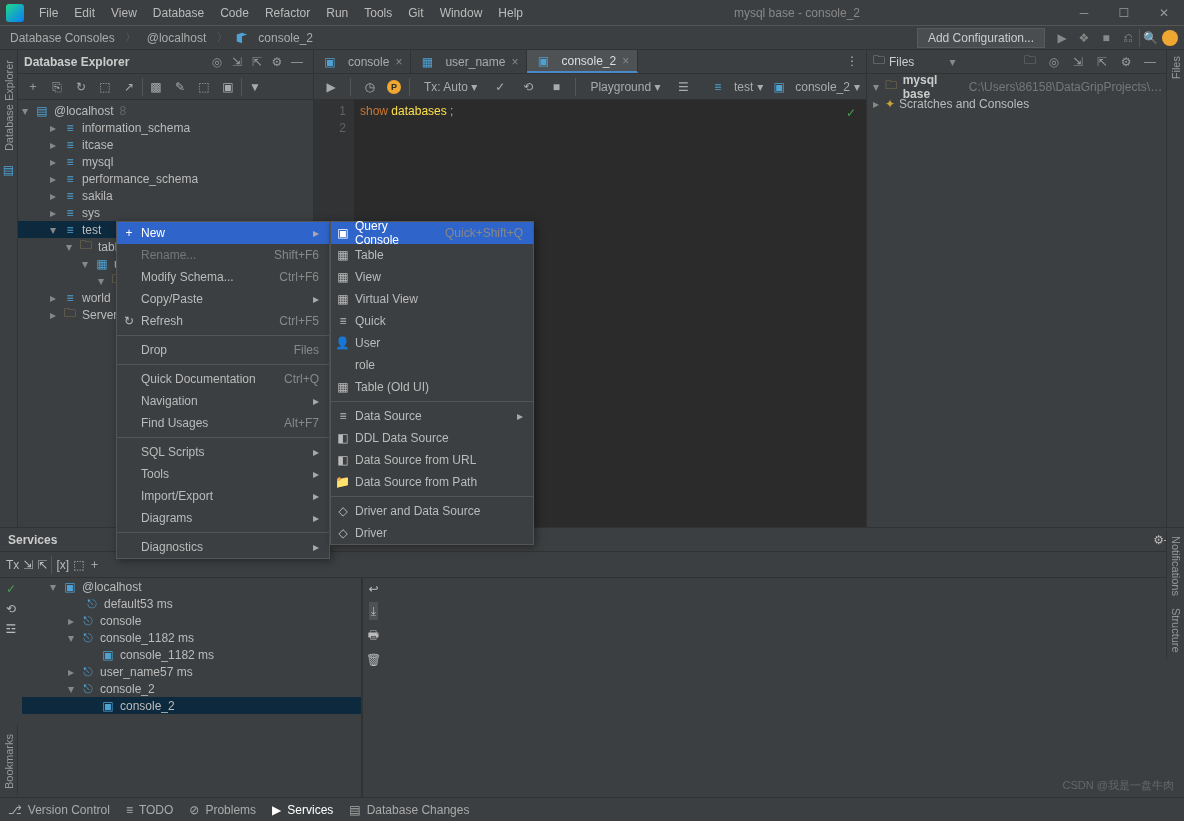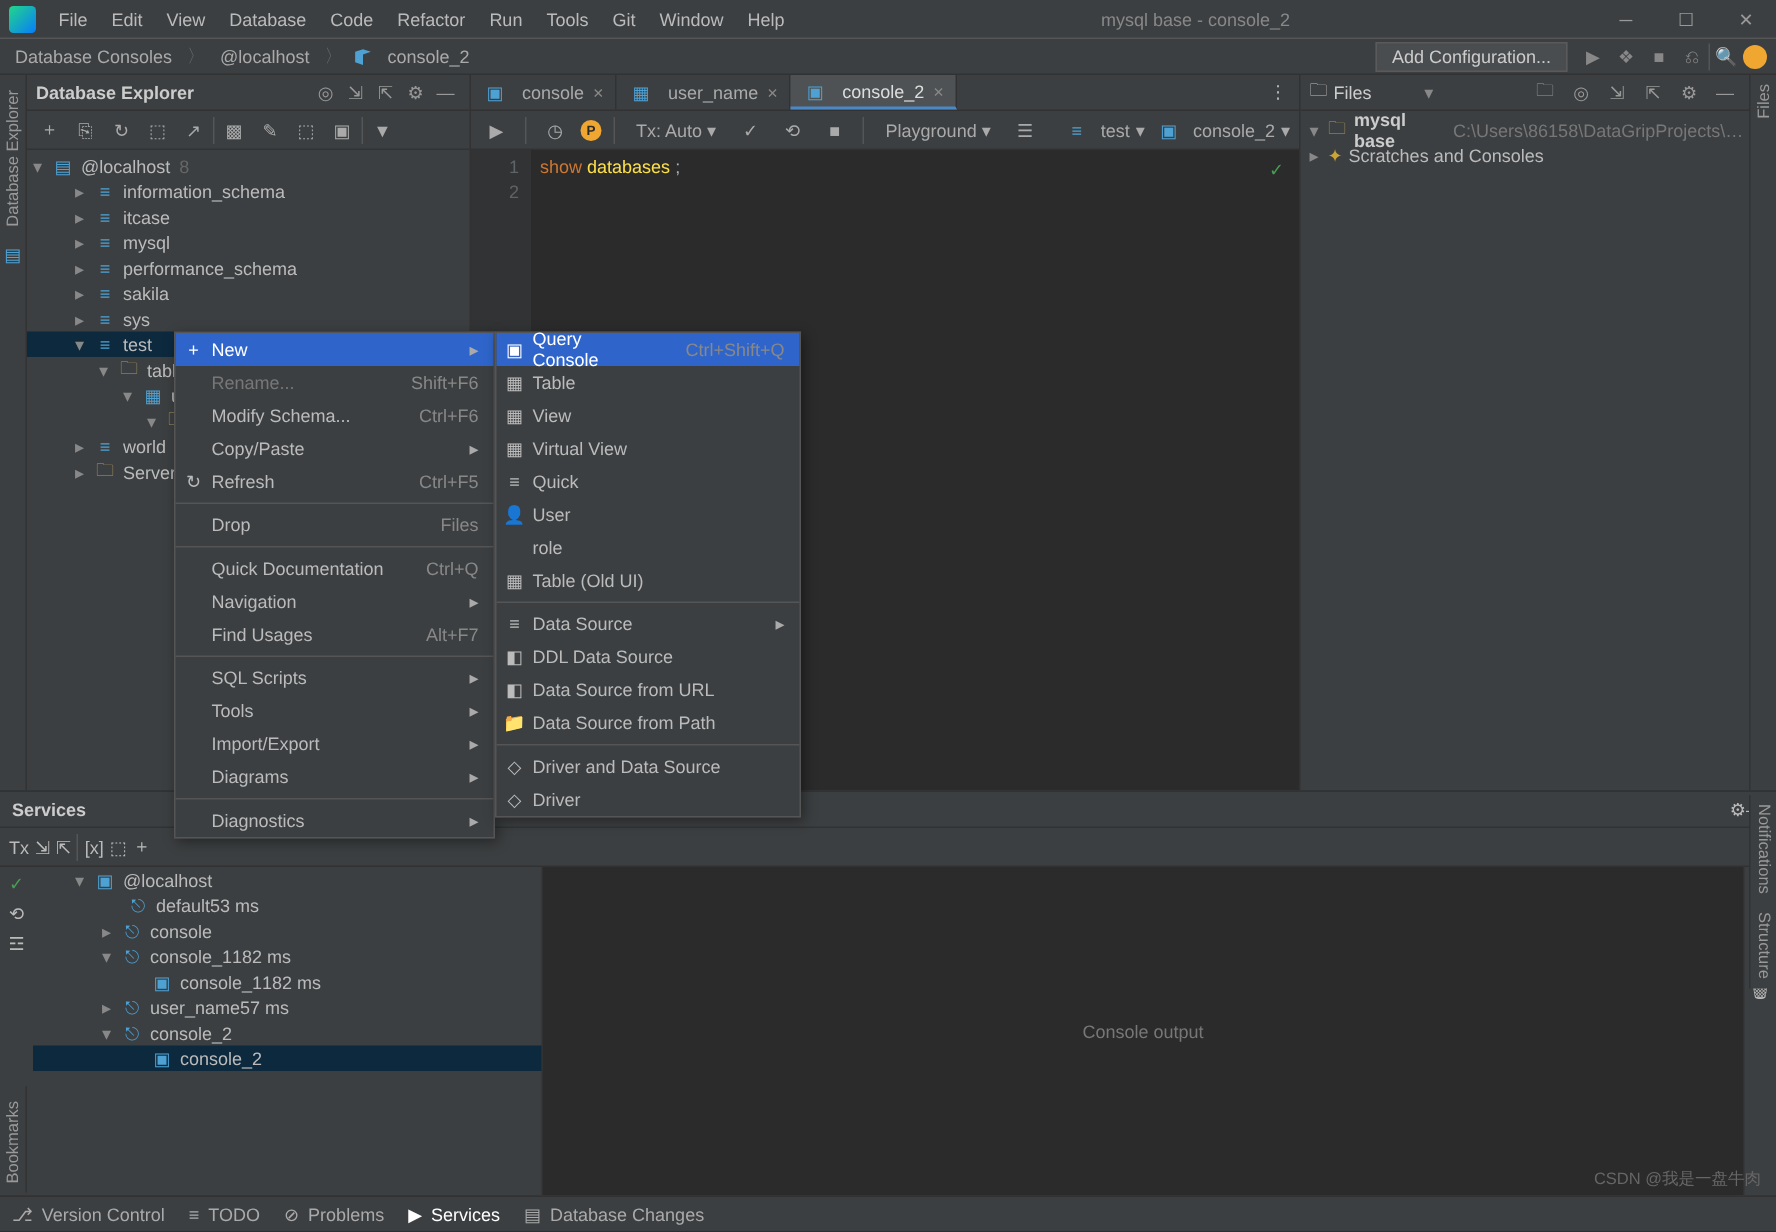--- a/index.html
+++ b/index.html
@@ -404,21 +404,20 @@
         <div class="svcrow" style="padding-left:46px;">
             <span class="chev">▾</span>
             <span class="dbicon">⎋</span>
             <span>console_2</span>
           </div>
         <div class="svcrow selrow" style="padding-left:78px;">
             <span class="dbicon">▣</span>
             <span>console_2</span>
           </div>
       </div>
-      <div class="svc-output">Console output</div>
       <div class="svc-right">
         <span>↩</span>
         <span style="background:#4e5254;padding:2px;">⤓</span>
         <span>🖶</span>
         <span>🗑</span>
       </div>
     </div>
   </div>
 
   <div class="statusbar">
@@ -501,21 +500,21 @@
     <div class="cm-item">
       <span class="label">Diagnostics</span>
       <span class="arrow">▸</span>
     </div>
   </div>
 
 <div class="context-menu menu2" id="ctx2">
     <div class="cm-item hover">
       <span class="micon">▣</span>
       <span class="label">Query Console</span>
-      <span class="shortcut">Ctrl+Shift+Q</span>
+      <span class="shortcut">Quick+Shift+Q</span>
     </div>
     <div class="cm-item">
       <span class="micon">▦</span>
       <span class="label">Table</span>
     </div>
     <div class="cm-item">
       <span class="micon">▦</span>
       <span class="label">View</span>
     </div>
     <div class="cm-item">

